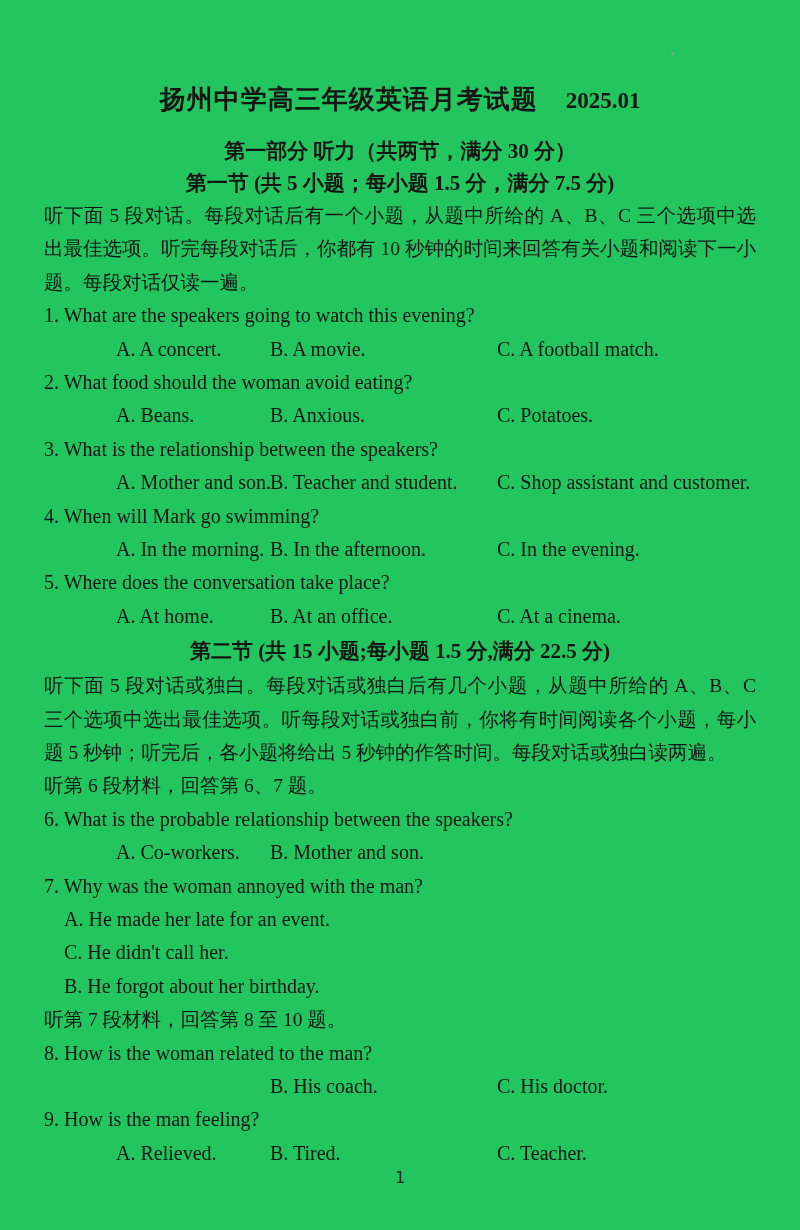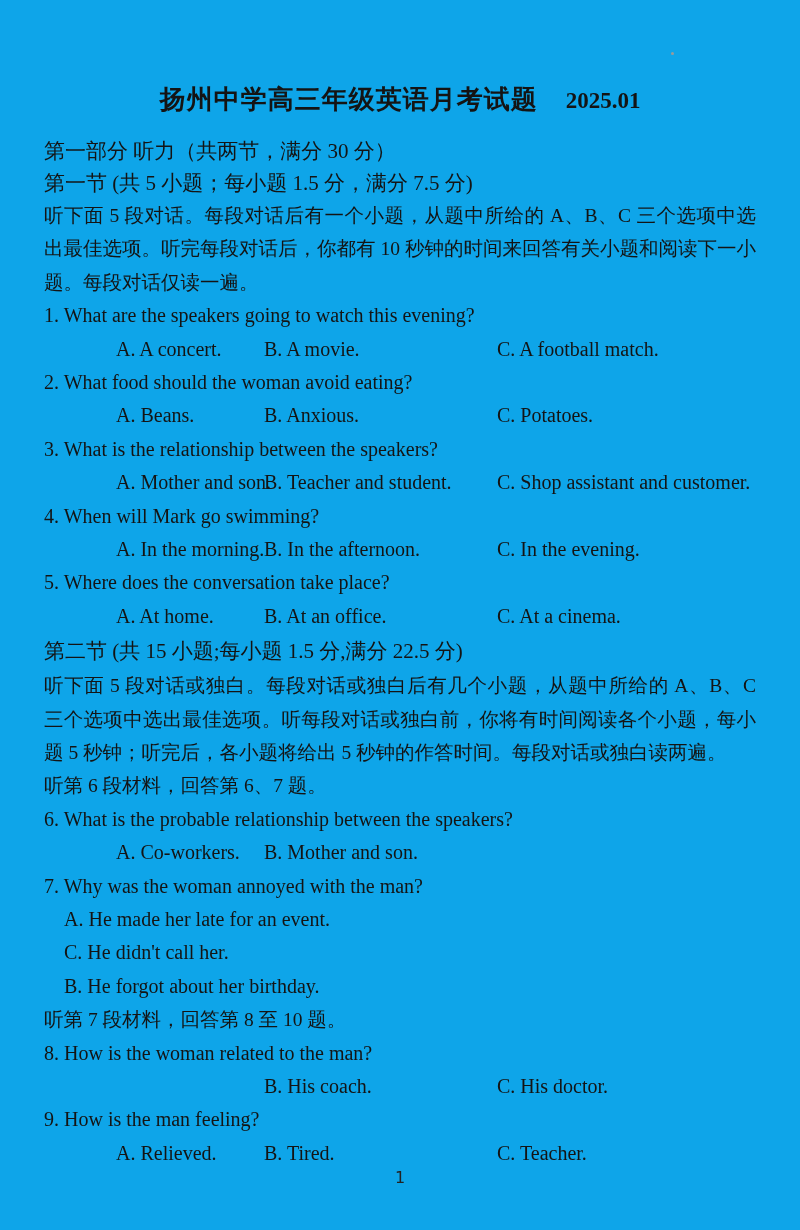--- a/index.html
+++ b/index.html
@@ -1,21 +1,21 @@
 <!DOCTYPE html>
 <html><head>
 <meta charset="utf-8">
 <style>
   html, body { margin: 0; padding: 0; background: #e8e8e8; }
   .page {
     position: relative;
     width: 800px;
     height: 1230px;
     margin: 0 auto;
-    background: #0ea5e9;
+    background: #22c55e;
     color: #141414;
     font-family: "Liberation Serif", "DejaVu Serif", serif;
     overflow: hidden;
   }
   .content {
     position: absolute;
     left: 44px;
     top: 0;
     width: 712px;
   }
@@ -25,22 +25,23 @@
     display: flex;
     justify-content: center;
     align-items: baseline;
     gap: 28px;
     font-weight: 700;
   }
   .title-main { font-size: 26px; letter-spacing: 1px; }
   .title-date { font-size: 23px; }
   .h-part {
     font-size: 21px;
-    font-weight: 400;
+    font-weight: 700;
     line-height: 32px;
+    text-align: center;
   }
   .cn-para {
     font-size: 19.5px;
     line-height: 33.4px;
     text-align: justify;
     margin: 0;
   }
   .cn-line {
     font-size: 19.5px;
     line-height: 33.4px;
@@ -49,21 +50,21 @@
     font-size: 20px;
     line-height: 33.4px;
   }
   .opt-row {
     position: relative;
     height: 33.4px;
     font-size: 20px;
     line-height: 33.4px;
   }
   .opt-a { position: absolute; left: 32px;  white-space: nowrap; margin-left: 40px; }
-  .opt-b { position: absolute; left: 220px; white-space: nowrap; }
+  .opt-b { position: absolute; left: 226px; white-space: nowrap; }
   .opt-c { position: absolute; left: 453px; white-space: nowrap; }
   .opt-stacked {
     font-size: 20px;
     line-height: 33.4px;
     padding-left: 20px;
   }
   .page-footer {
     position: absolute;
     top: 1168px;
     left: 0;

